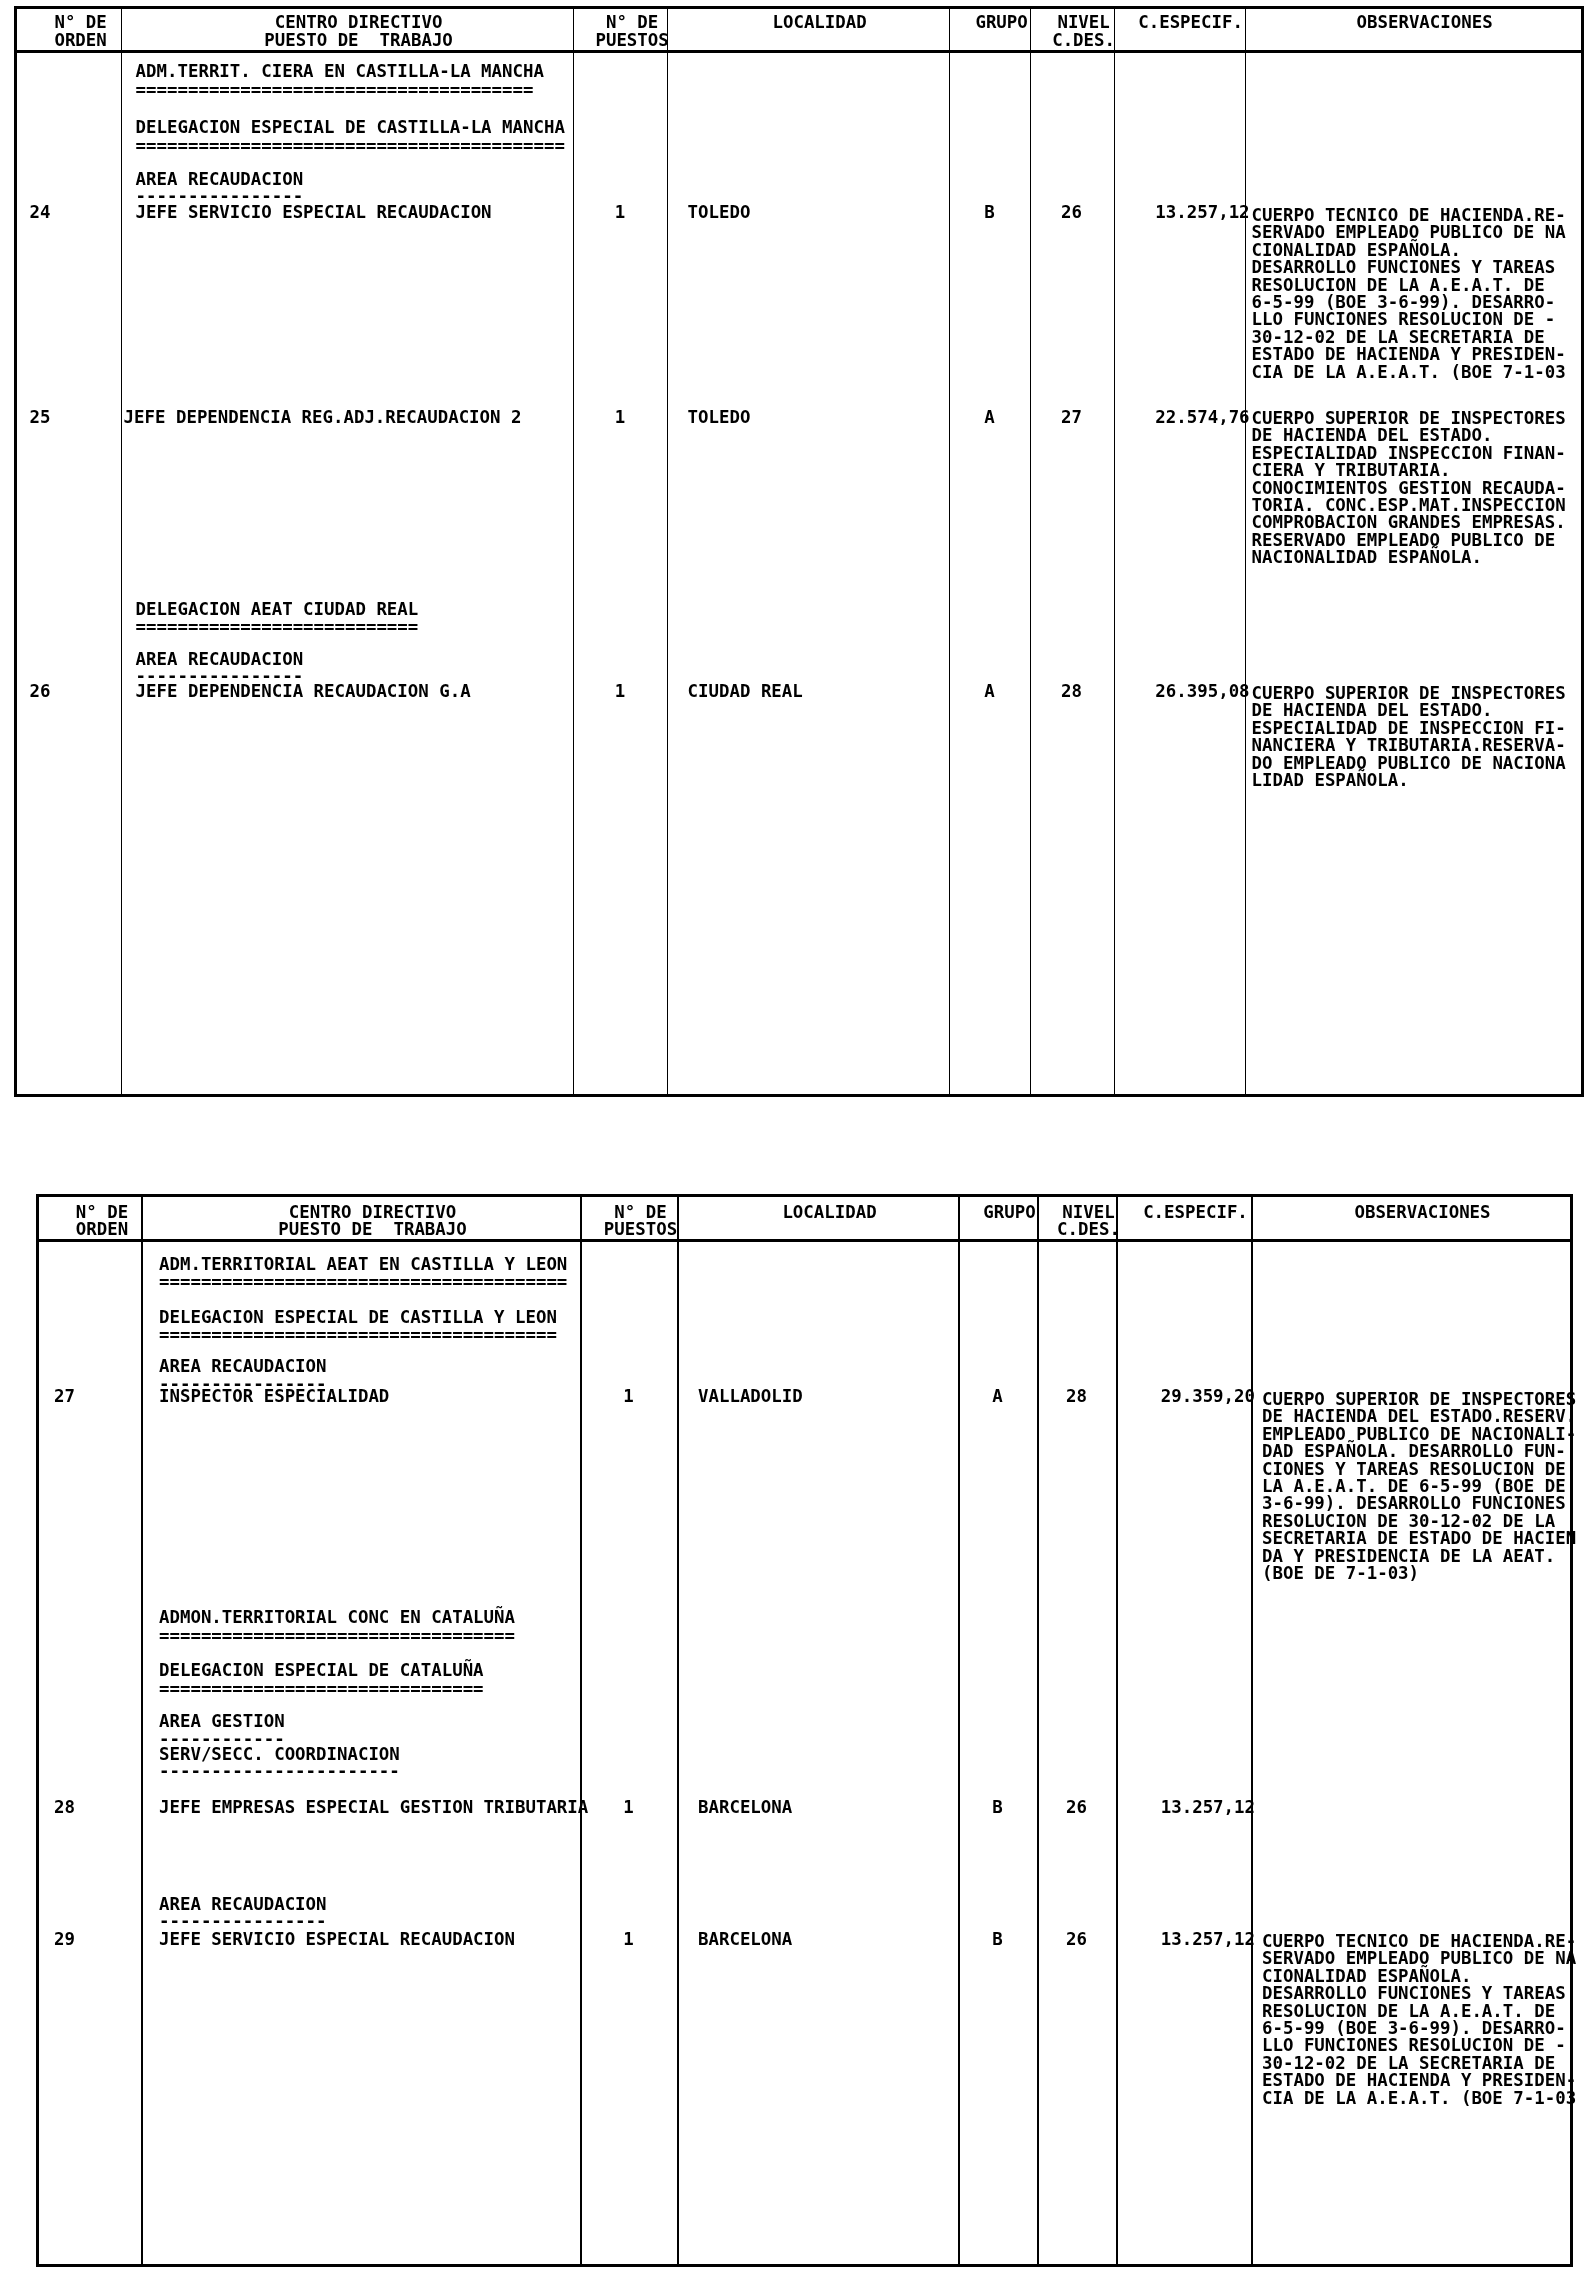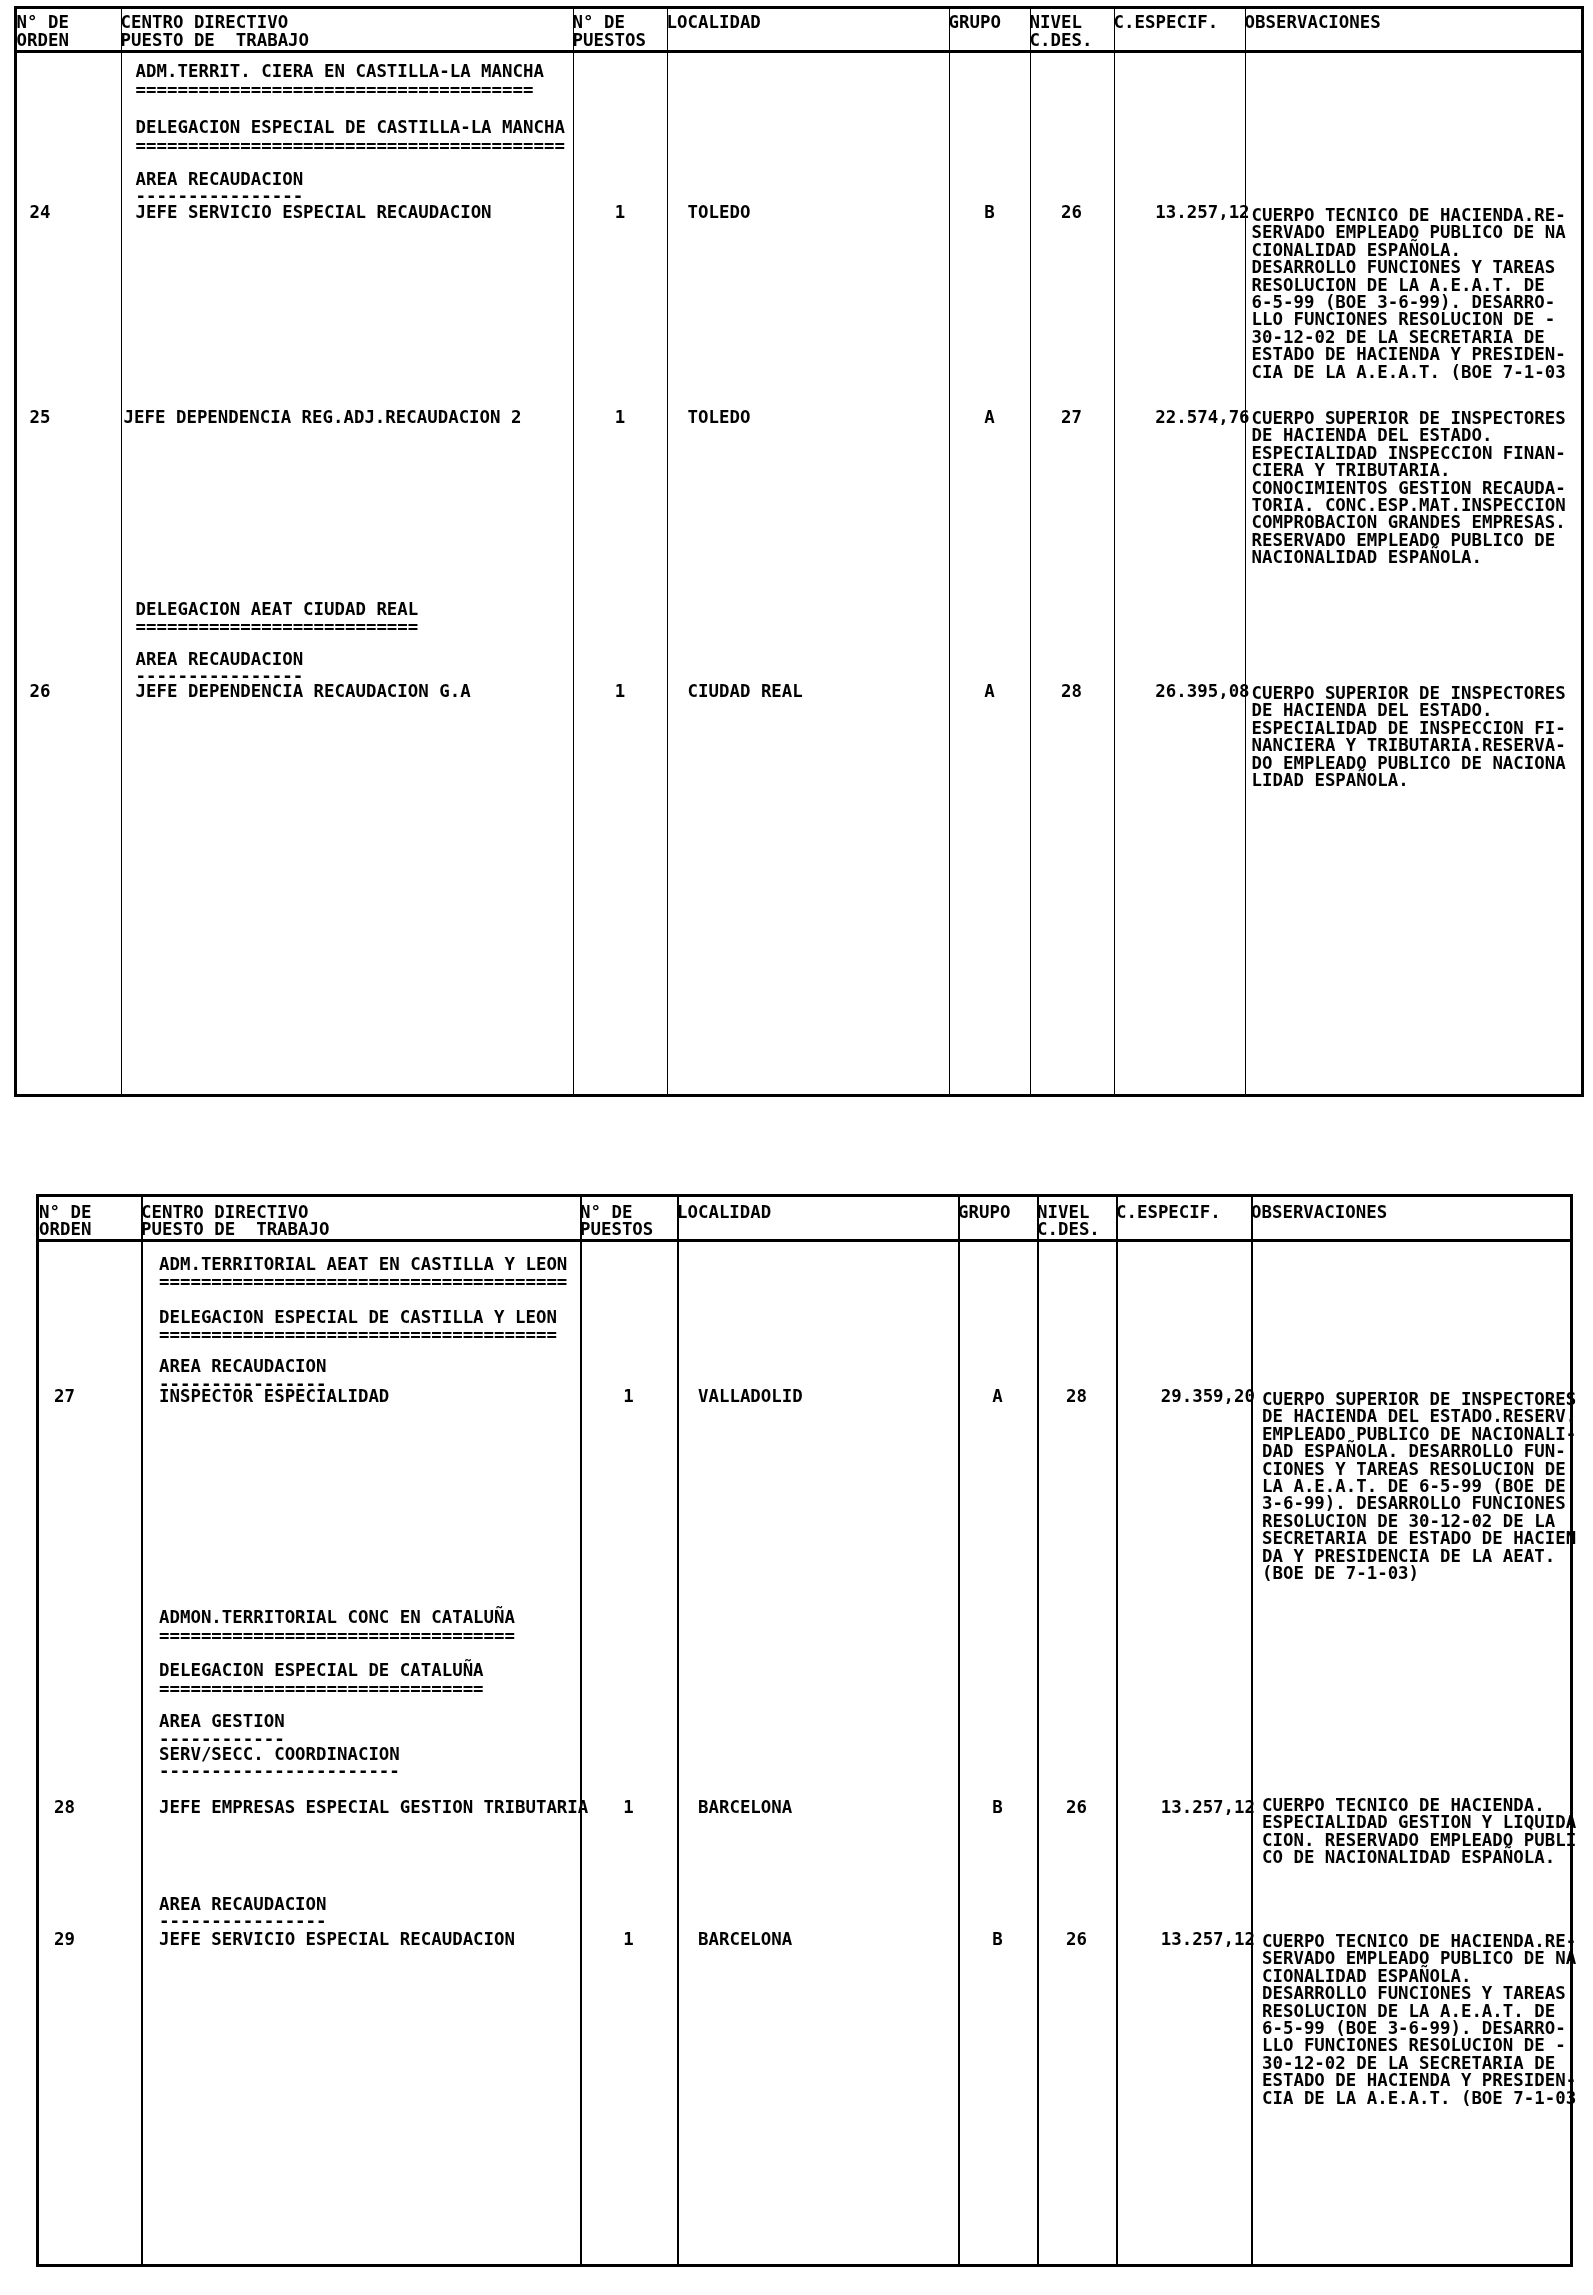--- a/index.html
+++ b/index.html
@@ -5,21 +5,21 @@
   html,body{margin:0;padding:0;background:#e8e8e8;}
   .page{
     position:relative;width:1593px;height:2295px;background:#ffffff;
     font-family:"DejaVu Sans Mono","Liberation Mono",monospace;
     font-weight:bold;color:#000;overflow:hidden;
   }
   .tbl{position:absolute;background:#fff;border:3px solid #000;}
   .vline{position:absolute;top:0;bottom:0;width:1.5px;background:#000;}
   .hsep{position:absolute;left:0;right:0;height:3px;background:#000;}
   .blk{position:absolute;font-size:17.4px;line-height:17.4px;white-space:pre-wrap;}
-  .hdr{}
+  .hdr{text-align:center;margin-left:12px;}
   .ctr{text-align:center;}
   .rgt{text-align:right;padding-right:3px;padding-left:24px;}
   .obs{width:331px;}
 </style>
 </head>
 <body>
 
 <div class="page">
 
   <div class="tbl" style="left:13.6px;top:6px;width:1564px;height:1085px;">
@@ -165,24 +165,20 @@
     <div class="blk" style="left:120px;top:549px">SERV/SECC. COORDINACION</div>
     <div class="blk" style="left:120px;top:566px">-----------------------</div>
 
     <div class="blk" style="left:15px;top:602px;width:76px">28</div>
     <div class="blk" style="left:120px;top:602px">JEFE EMPRESAS ESPECIAL GESTION TRIBUTARIA</div>
     <div class="blk ctr" style="left:541px;top:602px;width:97px">1</div>
     <div class="blk" style="left:659px;top:602px">BARCELONA</div>
     <div class="blk ctr" style="left:919px;top:602px;width:79px">B</div>
     <div class="blk ctr" style="left:998px;top:602px;width:79px">26</div>
     <div class="blk rgt" style="left:1077px;top:602px;width:115px">13.257,12</div>
-    <div class="blk obs" style="left:1223px;top:600px">CUERPO TECNICO DE HACIENDA.
-ESPECIALIDAD GESTION Y LIQUIDA
-CION. RESERVADO EMPLEADO PUBLI
-CO DE NACIONALIDAD ESPAÑOLA.</div>
 
     <div class="blk" style="left:120px;top:699px">AREA RECAUDACION</div>
     <div class="blk" style="left:120px;top:716px">----------------</div>
 
     <div class="blk" style="left:15px;top:734px;width:76px">29</div>
     <div class="blk" style="left:120px;top:734px">JEFE SERVICIO ESPECIAL RECAUDACION</div>
     <div class="blk ctr" style="left:541px;top:734px;width:97px">1</div>
     <div class="blk" style="left:659px;top:734px">BARCELONA</div>
     <div class="blk ctr" style="left:919px;top:734px;width:79px">B</div>
     <div class="blk ctr" style="left:998px;top:734px;width:79px">26</div>

